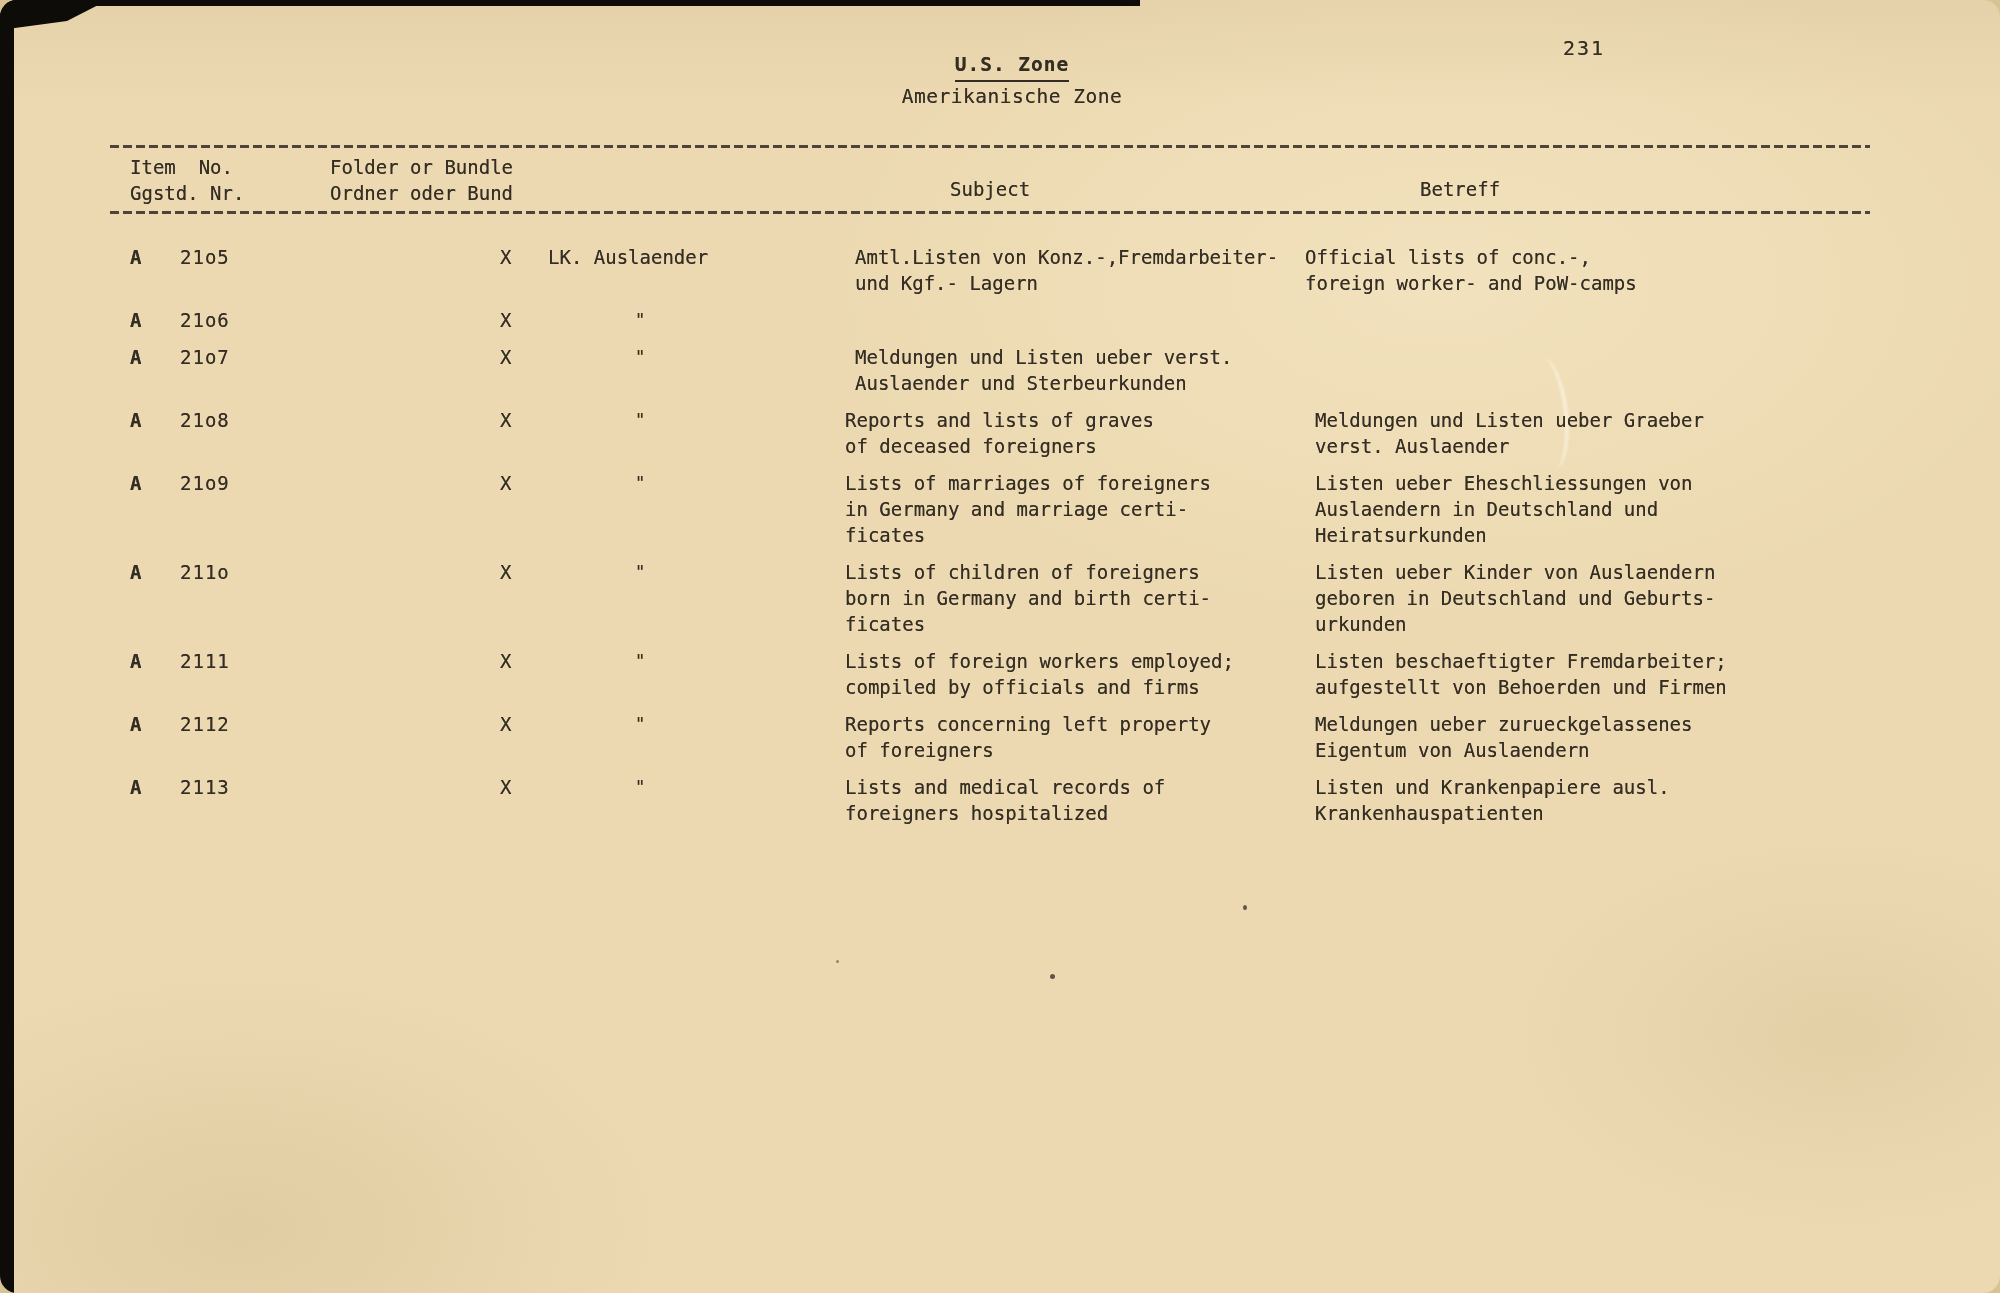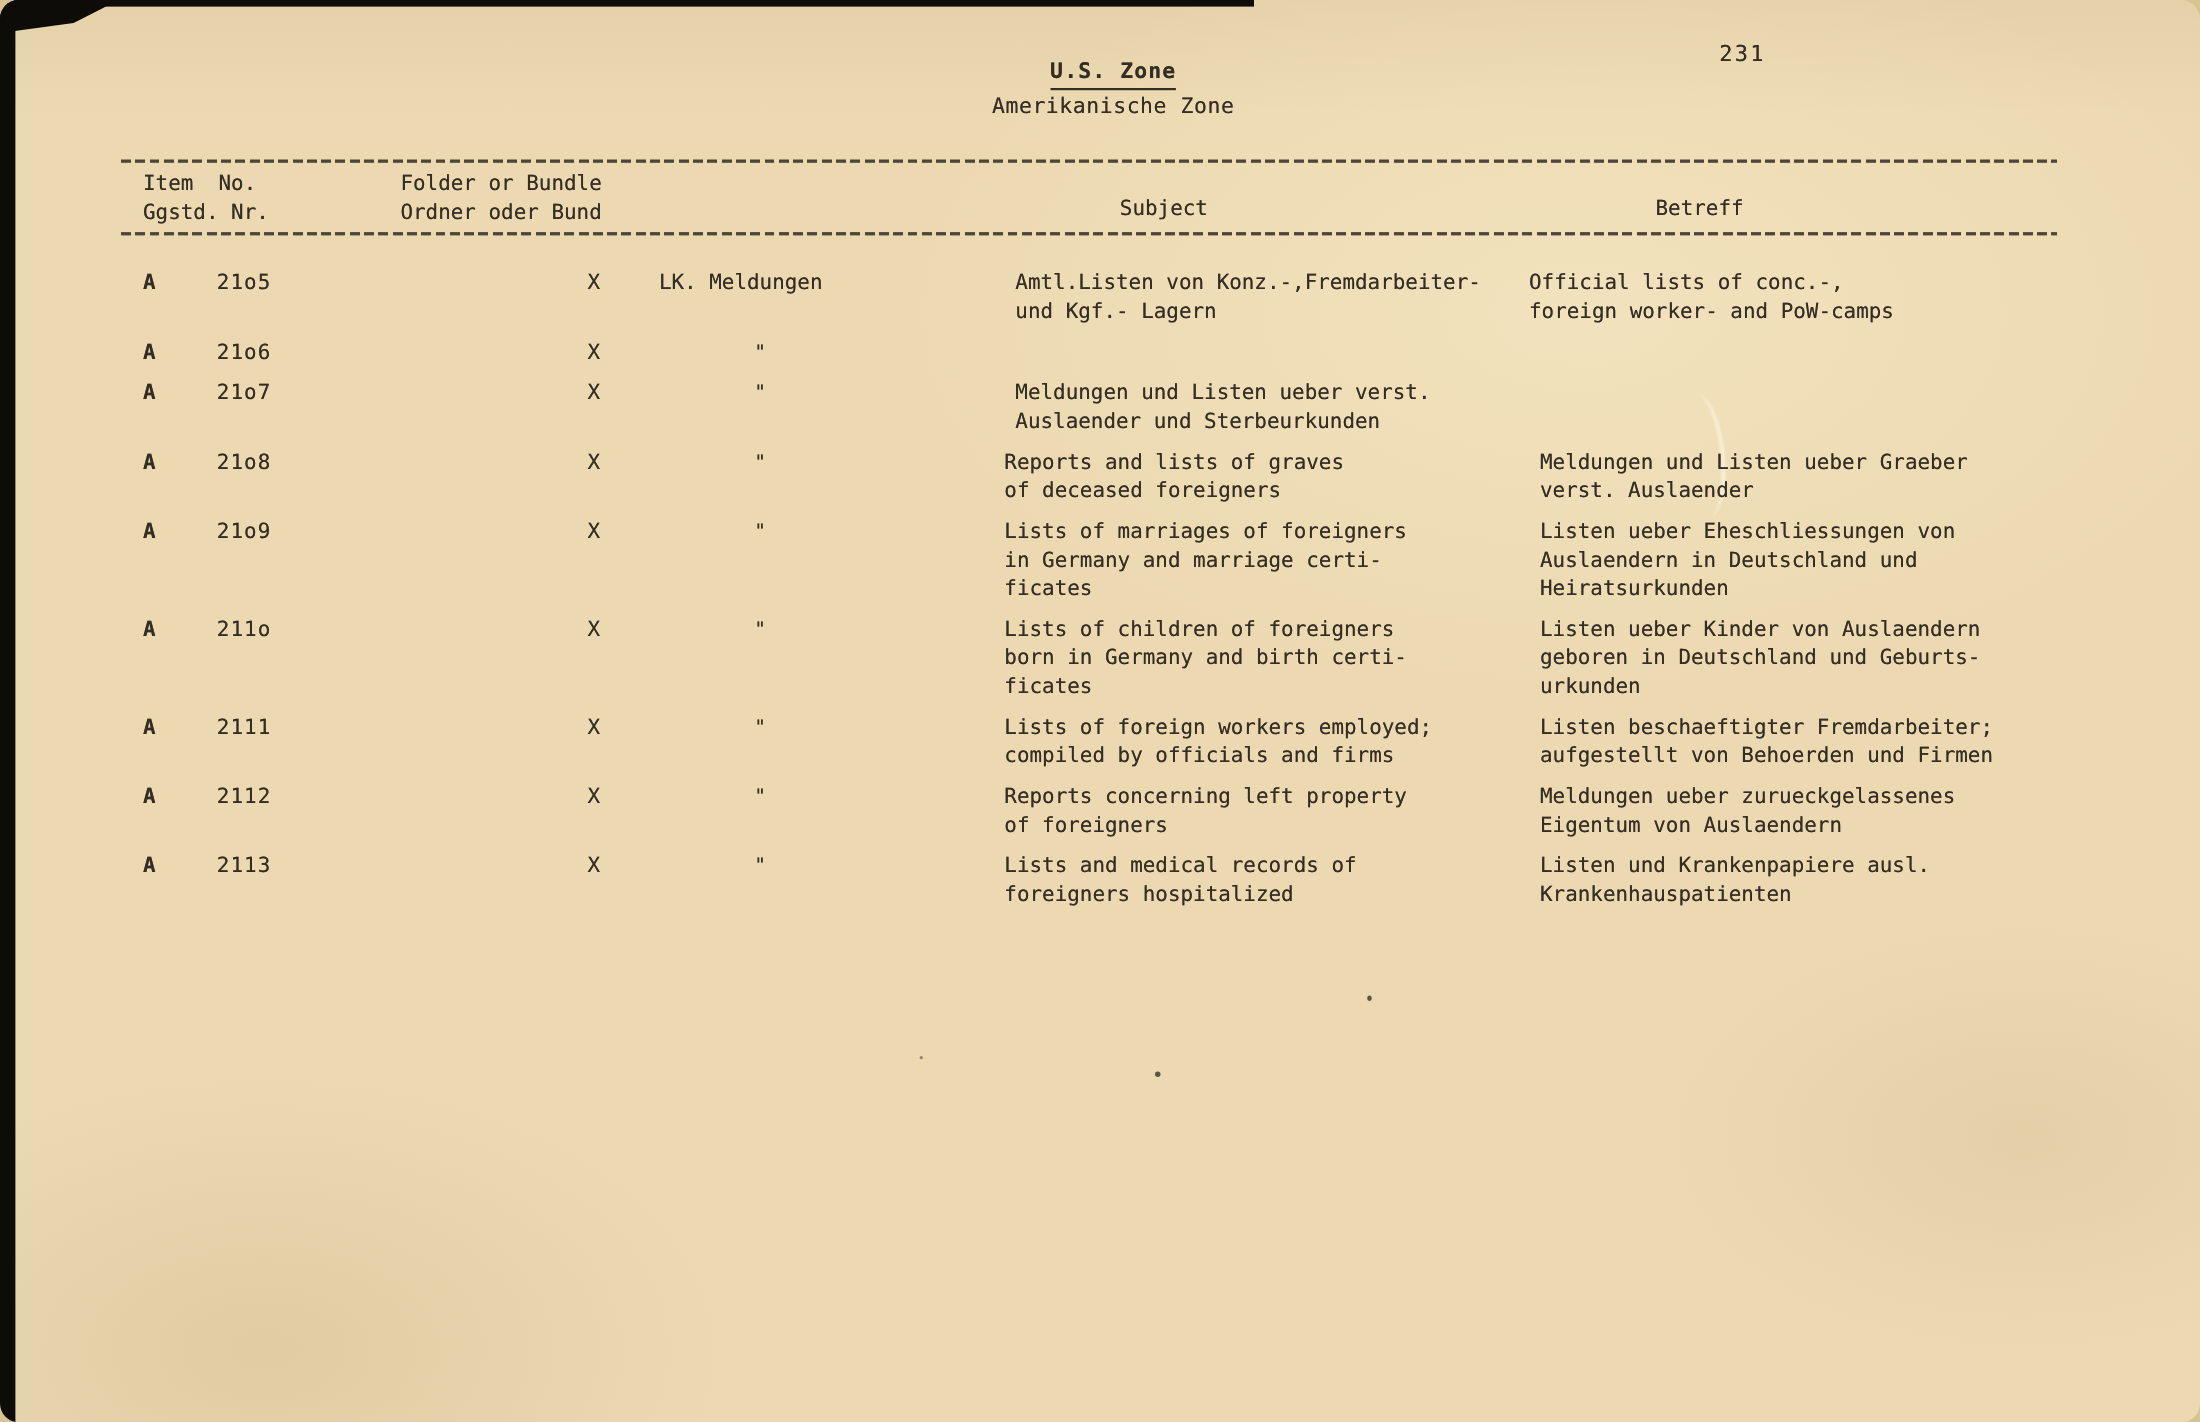--- a/index.html
+++ b/index.html
@@ -67,21 +67,20 @@
     background:repeating-linear-gradient(90deg,var(--ink-soft) 0 9px,transparent 9px 13px);
     opacity:.9;
   }
   .dash-top{margin-bottom:6px;}
   .dash-bottom{margin-top:5px;}
 
   .grid-row{
     display:grid;
     grid-template-columns:70px 150px 190px 310px 460px 1fr;
     align-items:start;
-    gap:17px;
   }
   .cell{white-space:pre-wrap;}
   .c-letter{padding-left:20px;font-weight:bold;}
   .c-no{letter-spacing:1px;}
   .c-folder{padding-left:170px;}
   .c-district{padding-left:28px;}
   .c-district.ditto{padding-left:115px;font-size:17px;}
   .c-subject{padding-left:15px;}
   .c-betreff{padding-left:25px;}
 
@@ -127,21 +126,21 @@
       <div class="cell h-betreff">Betreff</div>
     </div>
 
     <div class="dashes dash-bottom"></div>
 
     <div class="table-body">
   <div class="grid-row row">
     <div class="cell c-letter">A</div>
     <div class="cell c-no">21o5</div>
     <div class="cell c-folder">X</div>
-    <div class="cell c-district">LK. Meldungen</div>
+    <div class="cell c-district">LK. Auslaender</div>
     <div class="cell c-betreff">Amtl.Listen von Konz.-,Fremdarbeiter-
 und Kgf.- Lagern</div>
     <div class="cell c-subject">Official lists of conc.-,
 foreign worker- and PoW-camps</div>
   </div>
 
   <div class="grid-row row">
     <div class="cell c-letter">A</div>
     <div class="cell c-no">21o6</div>
     <div class="cell c-folder">X</div>

